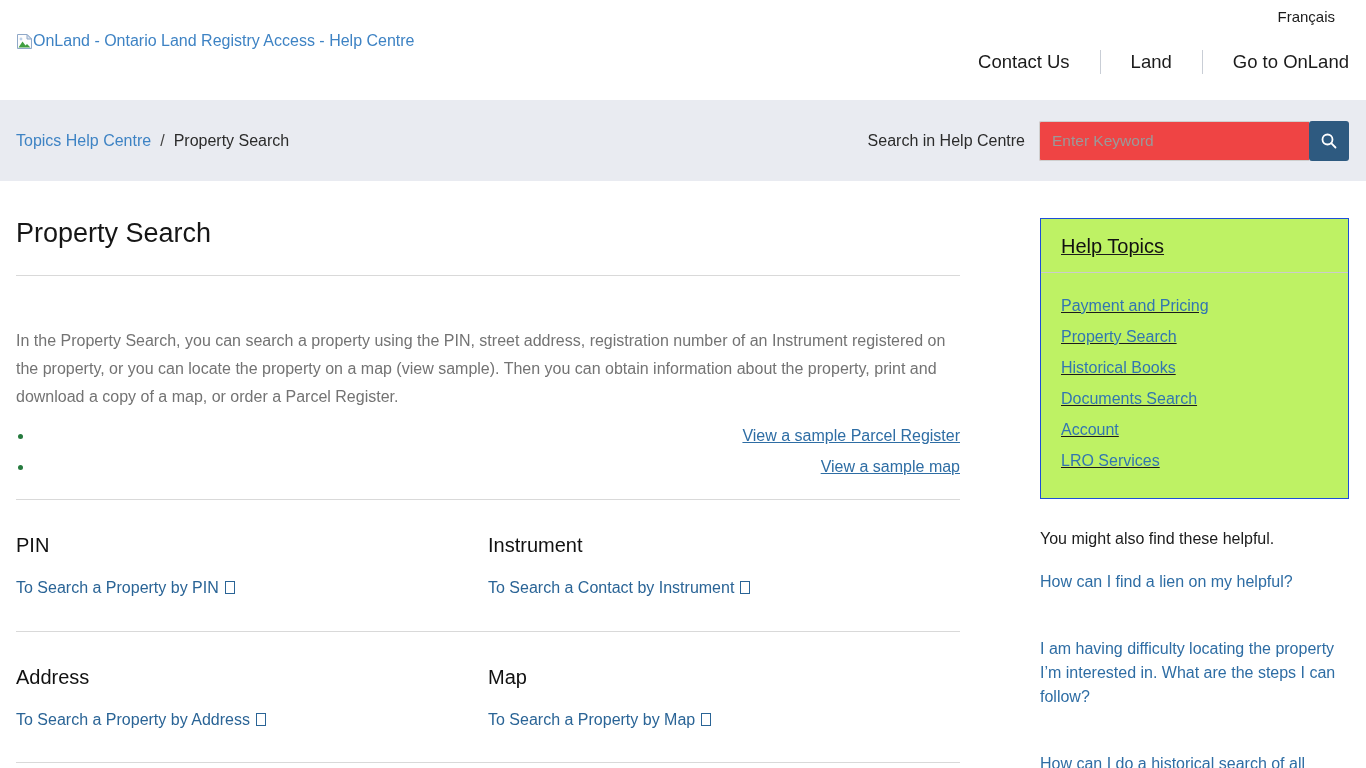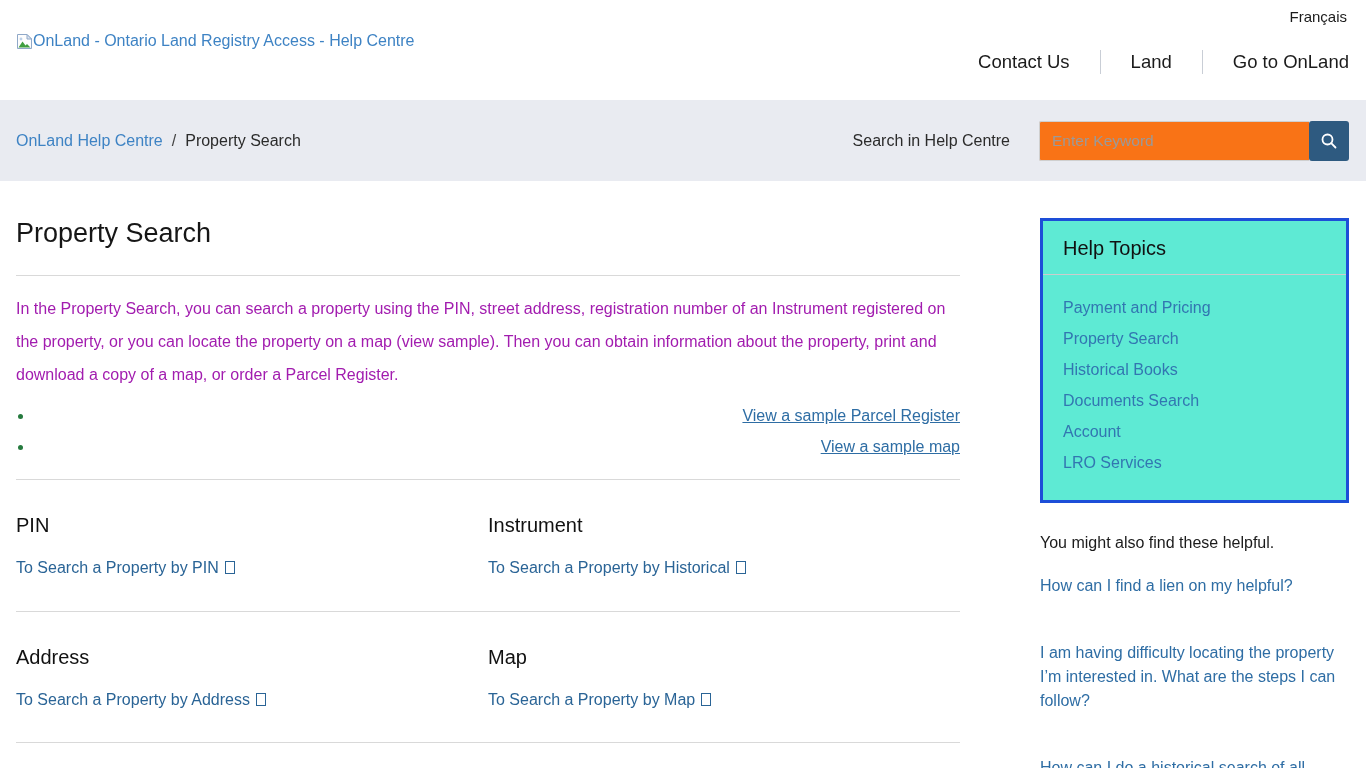--- a/index.html
+++ b/index.html
@@ -8,21 +8,21 @@
     width: 1366px; height: 768px; overflow: hidden;
     font-family: "Liberation Sans", sans-serif;
     color: #1b1b1b;
     position: relative;
   }
   a { text-decoration: none; cursor: pointer; }
 
   
   .header { position: relative; height: 100px; background: #fff; }
   .lang-link {
-    position: absolute; top: 8px; right: 19px;
+    position: absolute; top: 8px; right: 31px;
     font-size: 15px; color: #1b1b1b; cursor: pointer;
   }
   .logo-row {
     position: absolute; top: 32px; left: 16px;
     display: flex; align-items: center; gap: 0;
     cursor: pointer;
   }
   .broken-img { width: 17px; height: 17px; flex: 0 0 auto; }
   .logo-alt { font-size: 16px; color: #3e83c4; }
   .top-nav {
@@ -38,43 +38,43 @@
   .crumb-bar {
     height: 81px; background: #e9ebf1;
     display: flex; align-items: center; justify-content: space-between;
     padding: 0 17px 0 16px;
   }
   .crumbs { font-size: 16px; display: flex; align-items: center; gap: 9px; }
   .crumb-link { color: #3e83c4; cursor: pointer; }
   .crumb-sep { color: #444; }
   .crumb-current { color: #2b2b2b; }
   .searchbox { display: flex; align-items: center; }
-  .search-label { font-size: 16px; color: #2b2b2b; margin-right: 29px; }
+  .search-label { font-size: 16px; color: #2b2b2b; margin-right: 14px; }
   .search-input {
-    width: 270px; height: 40px; background: #f97316;
+    width: 270px; height: 40px; background: #ef4444;
     border: 1px solid #cfcfcf; border-right: none;
     border-radius: 2px 0 0 2px;
     font-family: "Liberation Sans", sans-serif;
     font-size: 15.5px; padding: 0 12px; color: #333; outline: none;
   }
   .search-input::placeholder { color: #9a9a9a; }
   .search-btn {
     width: 40px; height: 40px; border: none; cursor: pointer;
     background: #2e5a80; border-radius: 3px;
     display: flex; align-items: center; justify-content: center;
   }
 
   
   .content { display: flex; padding: 0 17px 0 16px; }
   .main { width: 944px; margin-right: 80px; }
   .divider { border: none; border-top: 1px solid #d9d9d9; width: 100%; }
 
   .page-title { font-size: 27px; font-weight: 400; color: #161616; margin-top: 37px; }
   .main .divider.d1 { margin-top: 26px; }
-  .intro { font-size: 16px; line-height: 33px; color: #a21caf; margin-top: 16px; }
+  .intro { font-size: 16px; line-height: 28px; color: #737373; margin-top: 51px; }
   .bullets { list-style: none; margin-top: 16px; }
   .bullets li { position: relative; padding-left: 16px; margin-bottom: 13px; font-size: 16px; text-align: right; }
   .bullets li::before {
     content: ""; position: absolute; left: 2px; top: 7px;
     width: 5px; height: 5px; border-radius: 50%; background: #257a3e;
   }
   .bullets a { color: #2e6da4; text-decoration: underline; }
   .main .divider.d2 { margin-top: 23px; }
 
   .sections-row { display: flex; }
@@ -87,21 +87,21 @@
   .tofu {
     display: inline-block; width: 10px; height: 13px;
     border: 1px solid #2a6496; margin-left: 6px;
     position: relative; top: 1px;
   }
   .main .divider.d3 { margin-top: 34px; }
   .main .divider.d4 { margin-top: 33px; }
 
   
   .aside { width: 309px; }
-  .topics-box { margin-top: 37px; border: 3px solid #1d4ed8; background: #5eead4; }
+  .topics-box { margin-top: 37px; border: 1px solid #1d4ed8; background: #bef264; text-decoration: underline; }
   .box-header { padding: 16px 20px 14px; border-bottom: 1px solid #cccccc; }
   .box-title { font-size: 20px; font-weight: 400; color: #111; }
   .box-body { padding: 11px 20px 15px; }
   .topic-link { display: block; font-size: 16px; color: #3276b1; margin: 13px 0; }
 
   .helpful { margin-top: 31px; }
   .helpful-heading { font-size: 16px; color: #1b1b1b; }
   .helpful-link {
     display: block; font-size: 16px; line-height: 24px;
     color: #2e6da4; margin-top: 22px;
@@ -128,21 +128,21 @@
     <a class="nav-item">Contact Us</a>
     <span class="nav-sep"></span>
     <a class="nav-item">Land</a>
     <span class="nav-sep"></span>
     <a class="nav-item">Go to OnLand</a>
   </nav>
 </div>
 
 <div class="crumb-bar">
   <div class="crumbs">
-    <a class="crumb-link">OnLand Help Centre</a>
+    <a class="crumb-link">Topics Help Centre</a>
     <span class="crumb-sep">/</span>
     <span class="crumb-current">Property Search</span>
   </div>
 
   <div class="searchbox">
     <span class="search-label">Search in Help Centre</span>
     <input class="search-input" type="text" placeholder="Enter Keyword" style="">
     <button class="search-btn">
       <svg width="18" height="18" viewBox="0 0 18 18">
         <circle cx="7.5" cy="7.5" r="5" fill="none" stroke="#ffffff" stroke-width="1.8"></circle>
@@ -173,21 +173,21 @@
     <div class="sections-row">
       <div class="section">
         <h2>PIN</h2>
         <a class="section-link">
           <span>To Search a Property by PIN</span><span class="tofu"></span>
         </a>
       </div>
       <div class="section">
         <h2>Instrument</h2>
         <a class="section-link">
-          <span>To Search a Property by Historical</span><span class="tofu"></span>
+          <span>To Search a Contact by Instrument</span><span class="tofu"></span>
         </a>
       </div>
     </div>
     <hr class="divider d3">
 
     <div class="sections-row">
       <div class="section">
         <h2>Address</h2>
         <a class="section-link">
           <span>To Search a Property by Address</span><span class="tofu"></span>

